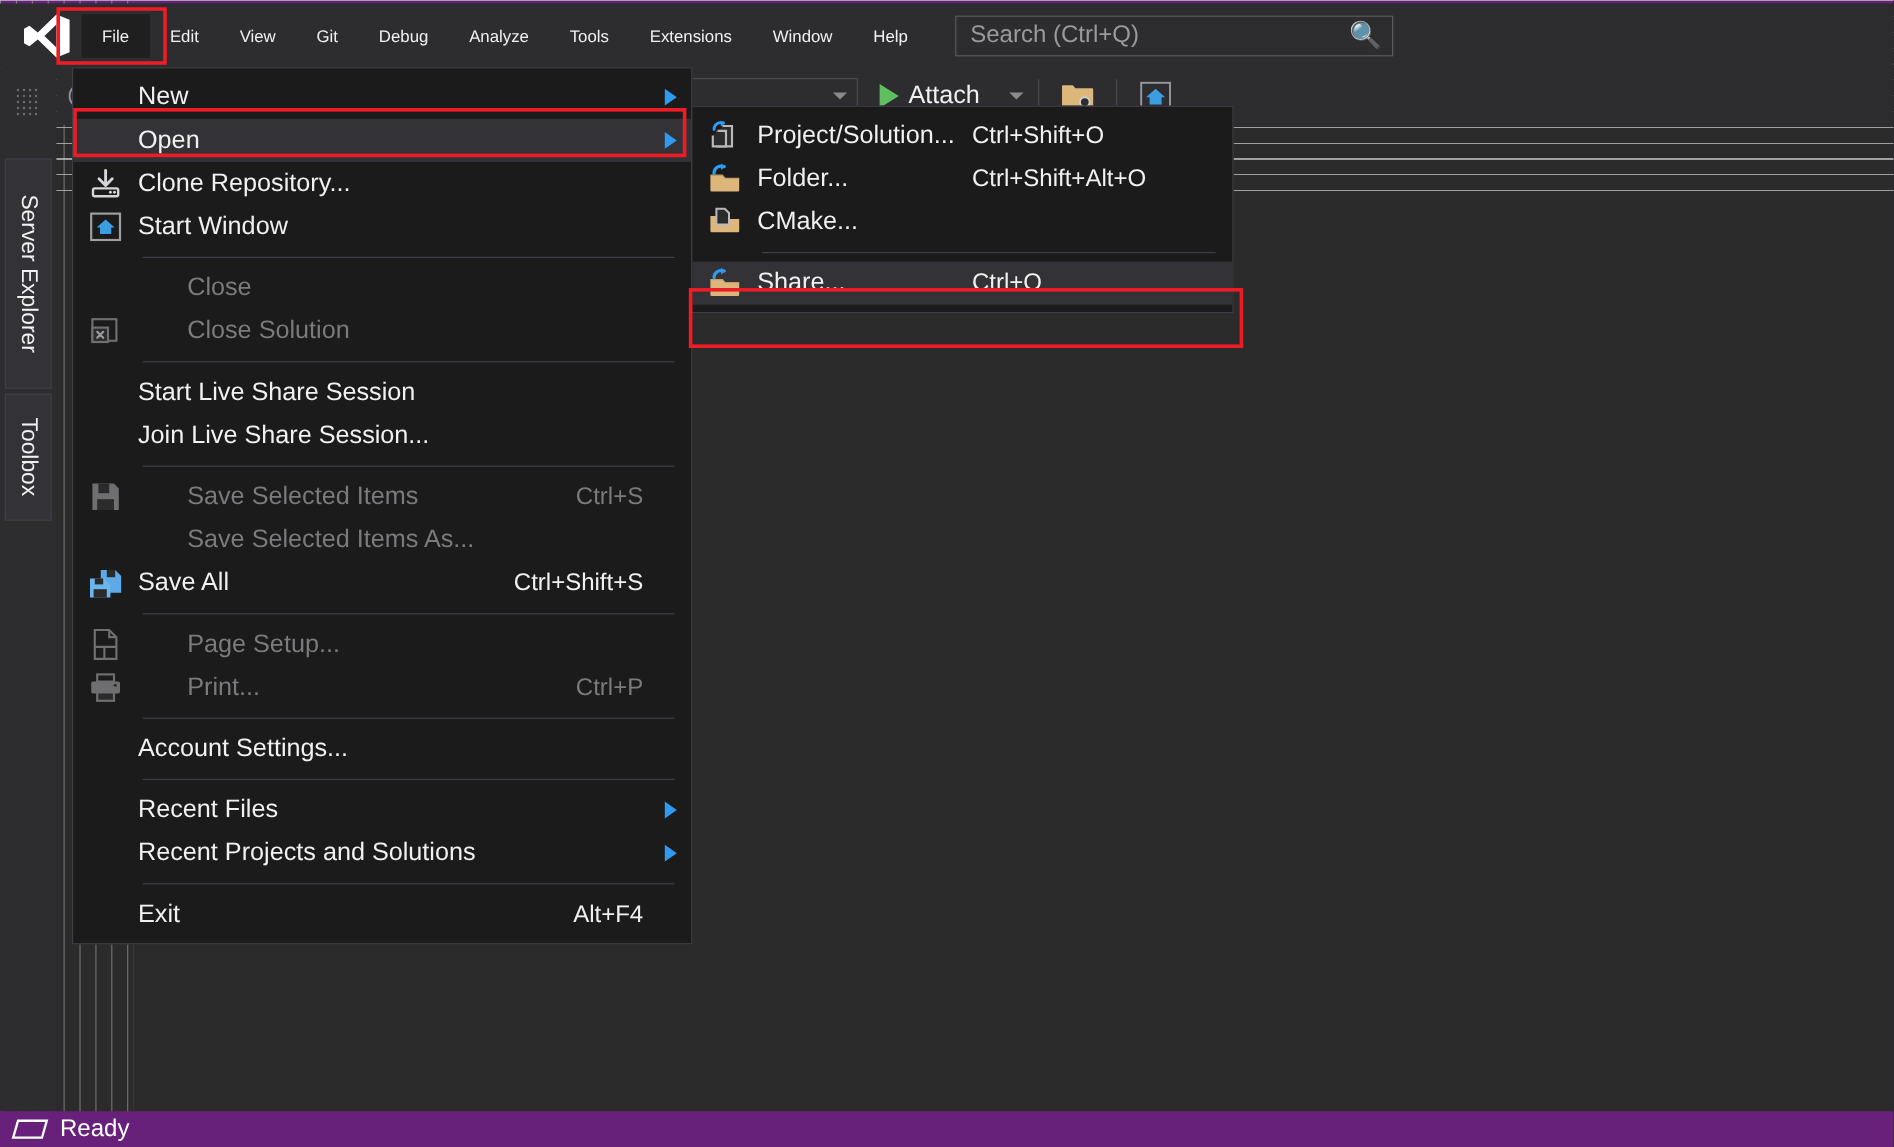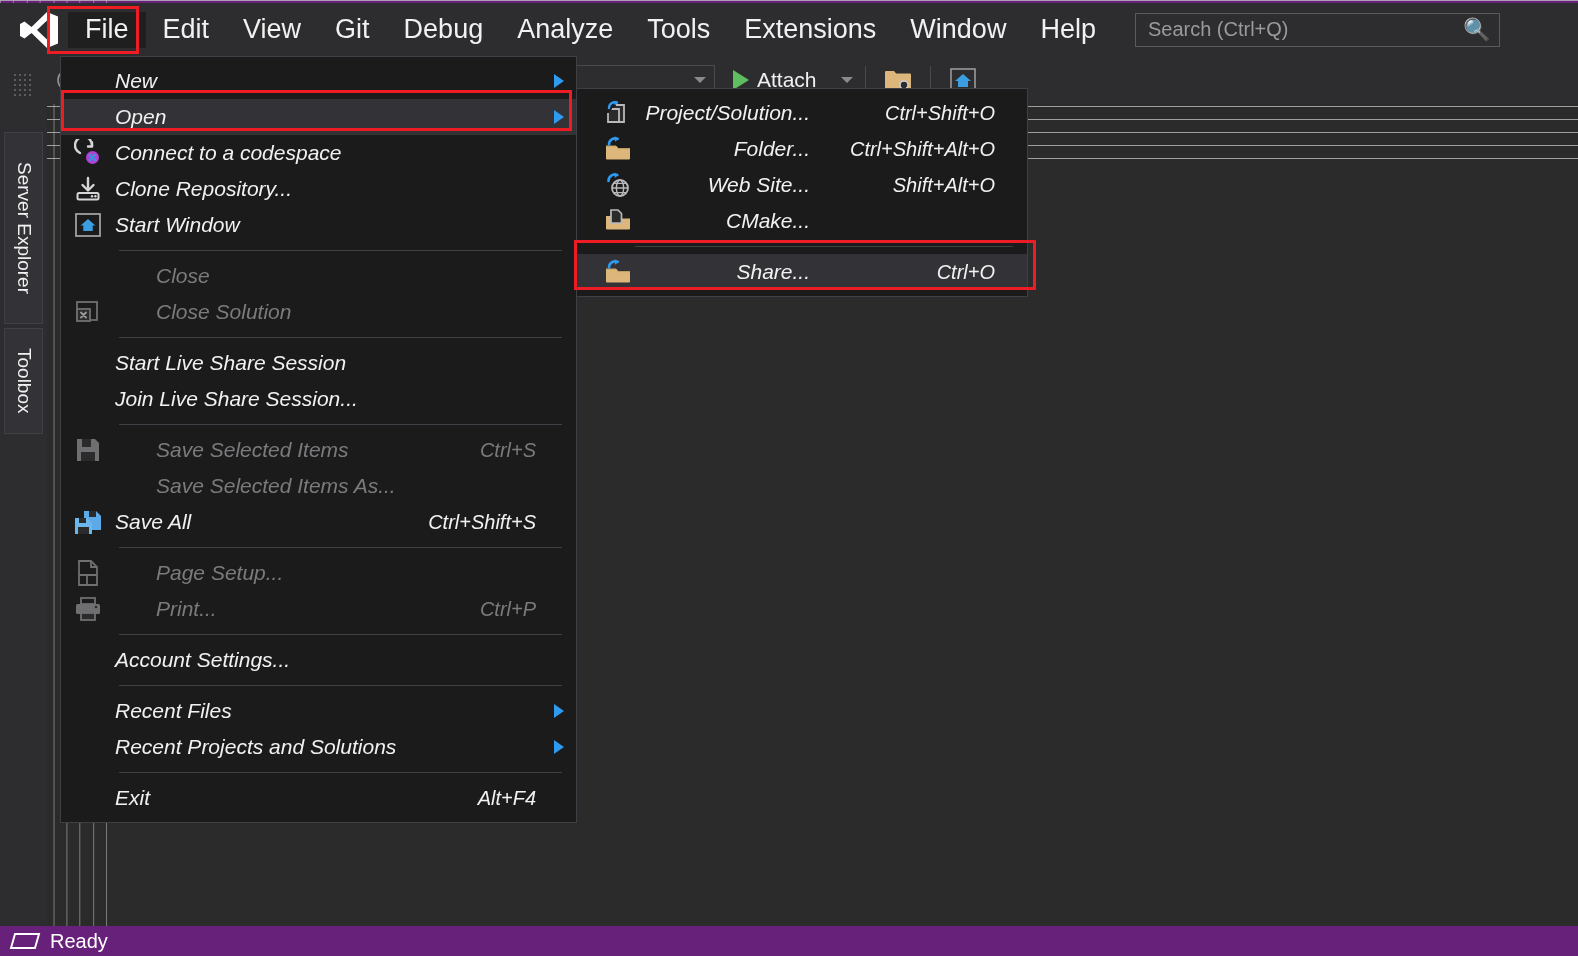--- a/index.html
+++ b/index.html
@@ -41,21 +41,21 @@
   .menubar{
     position:absolute; left:0; top:3px; width:1578px; height:53px;
     background:#2d2d30; z-index:40; display:flex; align-items:center;
   }
   .vs-logo{
     width:46px; height:40px; margin-left:16px; margin-right:6px;
     display:flex; align-items:center; justify-content:center; flex:none;
   }
   .menu-item{
     height:36px; padding:0 17px; display:flex; align-items:center;
-    color:#f1f1f1; font-size:27px; white-space:nowrap; cursor:default;
+    color:#f1f1f1; font-size:14px; white-space:nowrap; cursor:default;
   }
   .menu-item.active{ background:#1f1f20; }
   .search-wrap{
     margin-left:22px; width:365px; height:34px;
     border:1px solid #5a5a5c; background:#2d2d30;
     display:flex; align-items:center; padding:0 8px 0 12px;
   }
   .search-wrap input{
     flex:1; background:transparent; border:none; outline:none;
     color:#c9c9c9; font-size:20px; font-family:"Liberation Sans", sans-serif;
@@ -105,38 +105,38 @@
   .tb-btn{ width:40px; height:36px; display:flex; align-items:center; justify-content:center; }
 
   
   .menu-popup{
     position:absolute; background:#1b1b1c;
     border:1px solid #3f3f46; z-index:60;
     padding:6px 0;
   }
   .mrow{
     position:relative; display:flex; align-items:center;
-    height:36px; padding:0 12px 0 0; cursor:default;font-style:italic;
+    height:36px; padding:0 12px 0 0; cursor:default;
   }
   .mrow.hl{ background:#333337; }
   .mrow .ico{
     width:54px; flex:none; display:flex; align-items:center; justify-content:center;
   }
   .mrow .lbl{ flex:1; color:#f1f1f1; font-size:21px; white-space:nowrap; }
   .mrow .acc{ color:#f1f1f1; font-size:20px; white-space:nowrap; margin-right:8px; }
   .mrow.dis .lbl,.mrow.dis .acc{ color:#7b7b7e;margin-left:41px; }
   .mrow .arrow{
     width:0;height:0;margin-left:10px;
     border-top:7px solid transparent;border-bottom:7px solid transparent;border-left:10px solid #2f9bf0;
   }
   .msep{ height:1px; background:#3f3f46; margin:7px 14px 7px 58px; }
 
   #file-menu{ left:60px; top:56px; width:517px; }
   #open-menu{ left:576px; top:88px; width:452px; }
-  #open-menu .mrow{ padding-left:14px;text-align:right; }
+  #open-menu .mrow{ padding-left:0; }
   #open-menu .lbl{ font-size:21px; }
   #open-menu .acc{ margin-right:0; min-width:185px; }
   #file-menu .acc{ min-width:0; }
 
   
   .redbox{ position:absolute; border:3px solid #ee1c25; z-index:90; pointer-events:none; }
   #rb-file{ left:47px; top:6px; width:92px; height:48px; }
   #rb-open{ left:61px; top:90px; width:511px; height:41px; }
   #rb-openfile{ left:574px; top:240px; width:462px; height:50px; }
 
@@ -263,35 +263,20 @@
           <span></span>
         </span>
         <span class="lbl">Open</span>
         <span class="acc"></span>
         <span class="arrow"></span>
       </div>
       <div class="mrow">
         <span class="ico">
           <span>
             <svg width="28" height="28" viewBox="0 0 28 28">
-        <path d="M18 7A8.5 8.5 0 106 14" fill="none" stroke="#d6d6d8" stroke-width="2.4" stroke-linecap="round"></path>
-        <path d="M18 3.5V7.5H14" fill="none" stroke="#d6d6d8" stroke-width="2.4" stroke-linecap="round" stroke-linejoin="round"></path>
-        <circle cx="18.5" cy="18.5" r="6.5" fill="#b043d4"></circle>
-        <path d="M15.8 15.8l5.4 5.4M21.2 15.8l-5.4 5.4" stroke="#2d9ae0" stroke-width="2" stroke-linecap="round"></path>
-      </svg>
-          </span>
-        </span>
-        <span class="lbl">Connect to a codespace</span>
-        <span class="acc"></span>
-        <span style="width: 10px; margin-left: 10px;"></span>
-      </div>
-      <div class="mrow">
-        <span class="ico">
-          <span>
-            <svg width="28" height="28" viewBox="0 0 28 28">
         <path d="M14 3v11" stroke="#d6d6d8" stroke-width="2.4" stroke-linecap="round"></path>
         <path d="M8.5 10l5.5 5.5L19.5 10" fill="none" stroke="#d6d6d8" stroke-width="2.4" stroke-linecap="round" stroke-linejoin="round"></path>
         <rect x="3.5" y="18" width="21" height="6.5" rx="1.5" fill="none" stroke="#d6d6d8" stroke-width="2"></rect>
         <circle cx="18" cy="21.2" r="1.2" fill="#d6d6d8"></circle>
               <circle cx="21.4" cy="21.2" r="1.2" fill="#d6d6d8"></circle>
       </svg>
           </span>
         </span>
         <span class="lbl">Clone Repository...</span>
         <span class="acc"></span>
@@ -484,36 +469,20 @@
           </span>
         </span>
         <span class="lbl">Folder...</span>
         <span class="acc">Ctrl+Shift+Alt+O</span>
         <span style="width: 10px; margin-left: 10px;"></span>
       </div>
       <div class="mrow">
         <span class="ico">
           <span>
             <svg width="30" height="28" viewBox="0 0 30 28">
-        <circle cx="17" cy="17" r="8" fill="none" stroke="#b9b9bc" stroke-width="1.8"></circle>
-        <ellipse cx="17" cy="17" rx="3.6" ry="8" fill="none" stroke="#b9b9bc" stroke-width="1.4"></ellipse>
-        <path d="M9 17h16M10.3 12.4h13.4M10.3 21.6h13.4" stroke="#b9b9bc" stroke-width="1.4"></path>
-        <path d="M5.5 10C5.5 4.8 10 2.6 14.3 4" fill="none" stroke="#2f9bf0" stroke-width="2.6" stroke-linecap="round"></path>
-        <path d="M11.5 1.4L15.3 4.1 11.7 6.9z" fill="#2f9bf0"></path>
-      </svg>
-          </span>
-        </span>
-        <span class="lbl">Web Site...</span>
-        <span class="acc">Shift+Alt+O</span>
-        <span style="width: 10px; margin-left: 10px;"></span>
-      </div>
-      <div class="mrow">
-        <span class="ico">
-          <span>
-            <svg width="30" height="28" viewBox="0 0 30 28">
         <path d="M3 9h9l2.2 2.6H27v10a1 1 0 01-1 1H4a1 1 0 01-1-1z" fill="#dcb67a"></path>
         <path d="M8 3h7l3.5 3.5V16H8z" fill="#2b2b2c" stroke="#b9b9bc" stroke-width="1.7"></path>
       </svg>
           </span>
         </span>
         <span class="lbl">CMake...</span>
         <span class="acc"></span>
         <span style="width: 10px; margin-left: 10px;"></span>
       </div>
       <div class="msep"></div>

